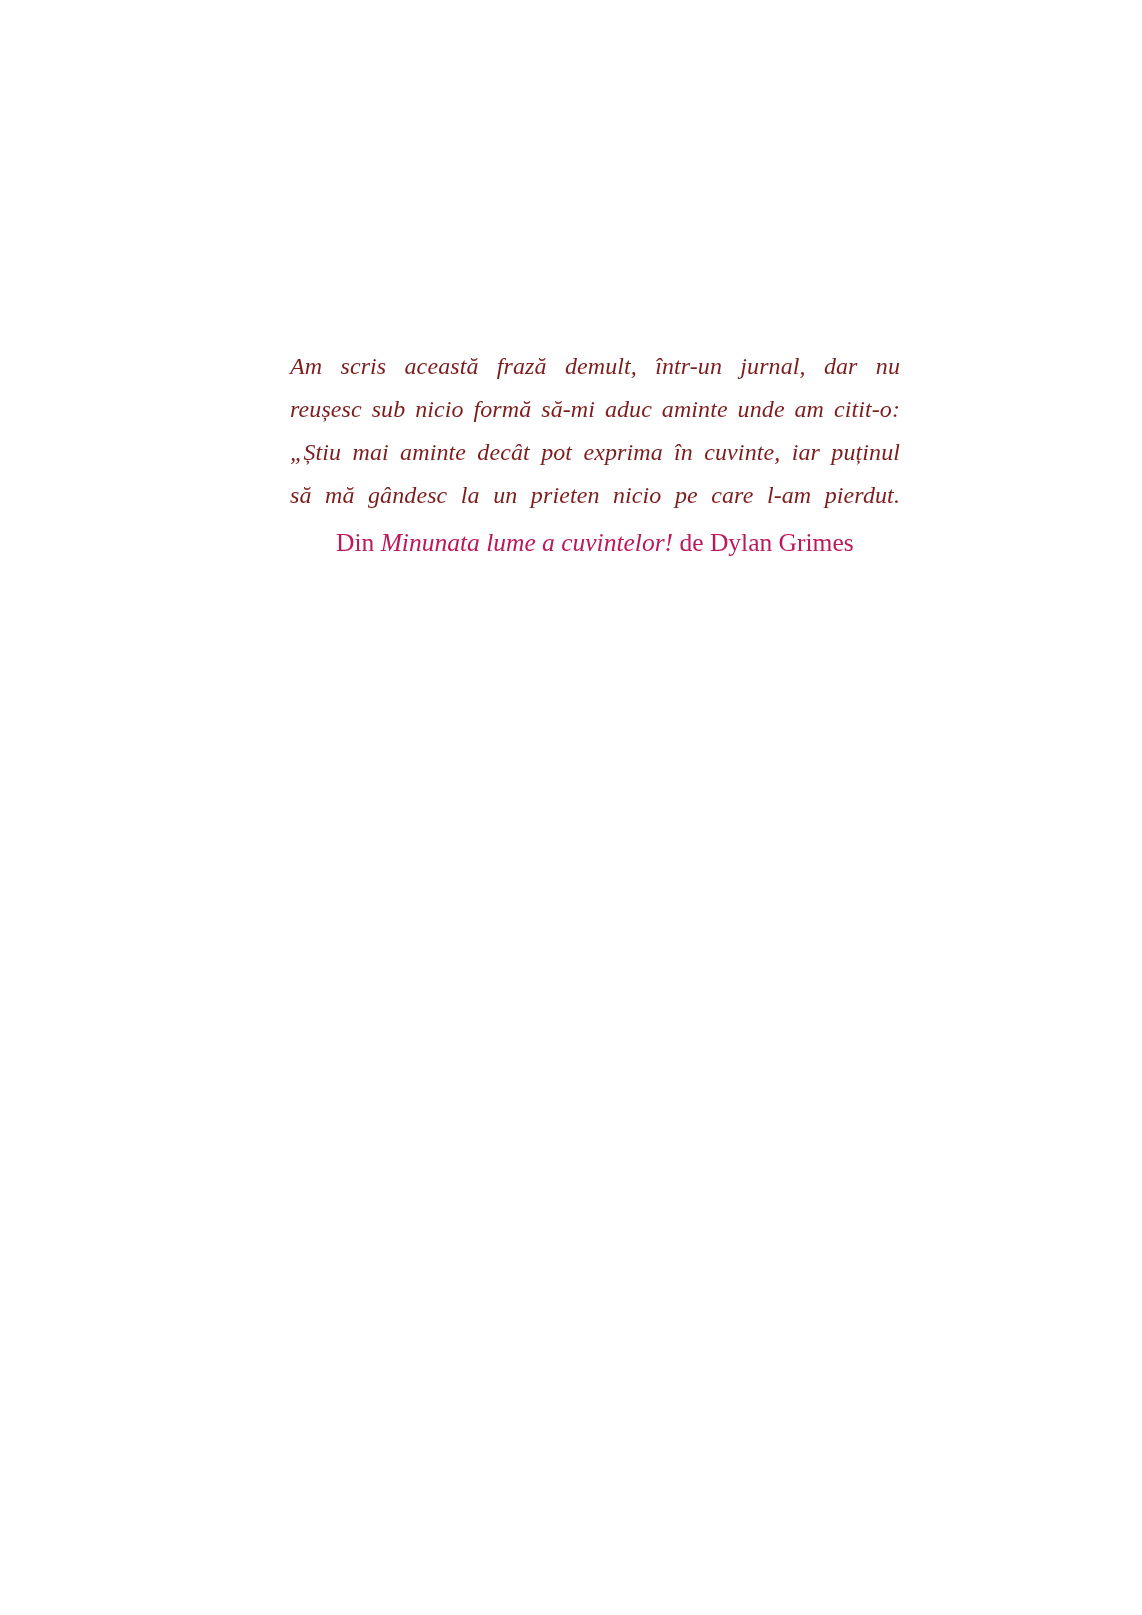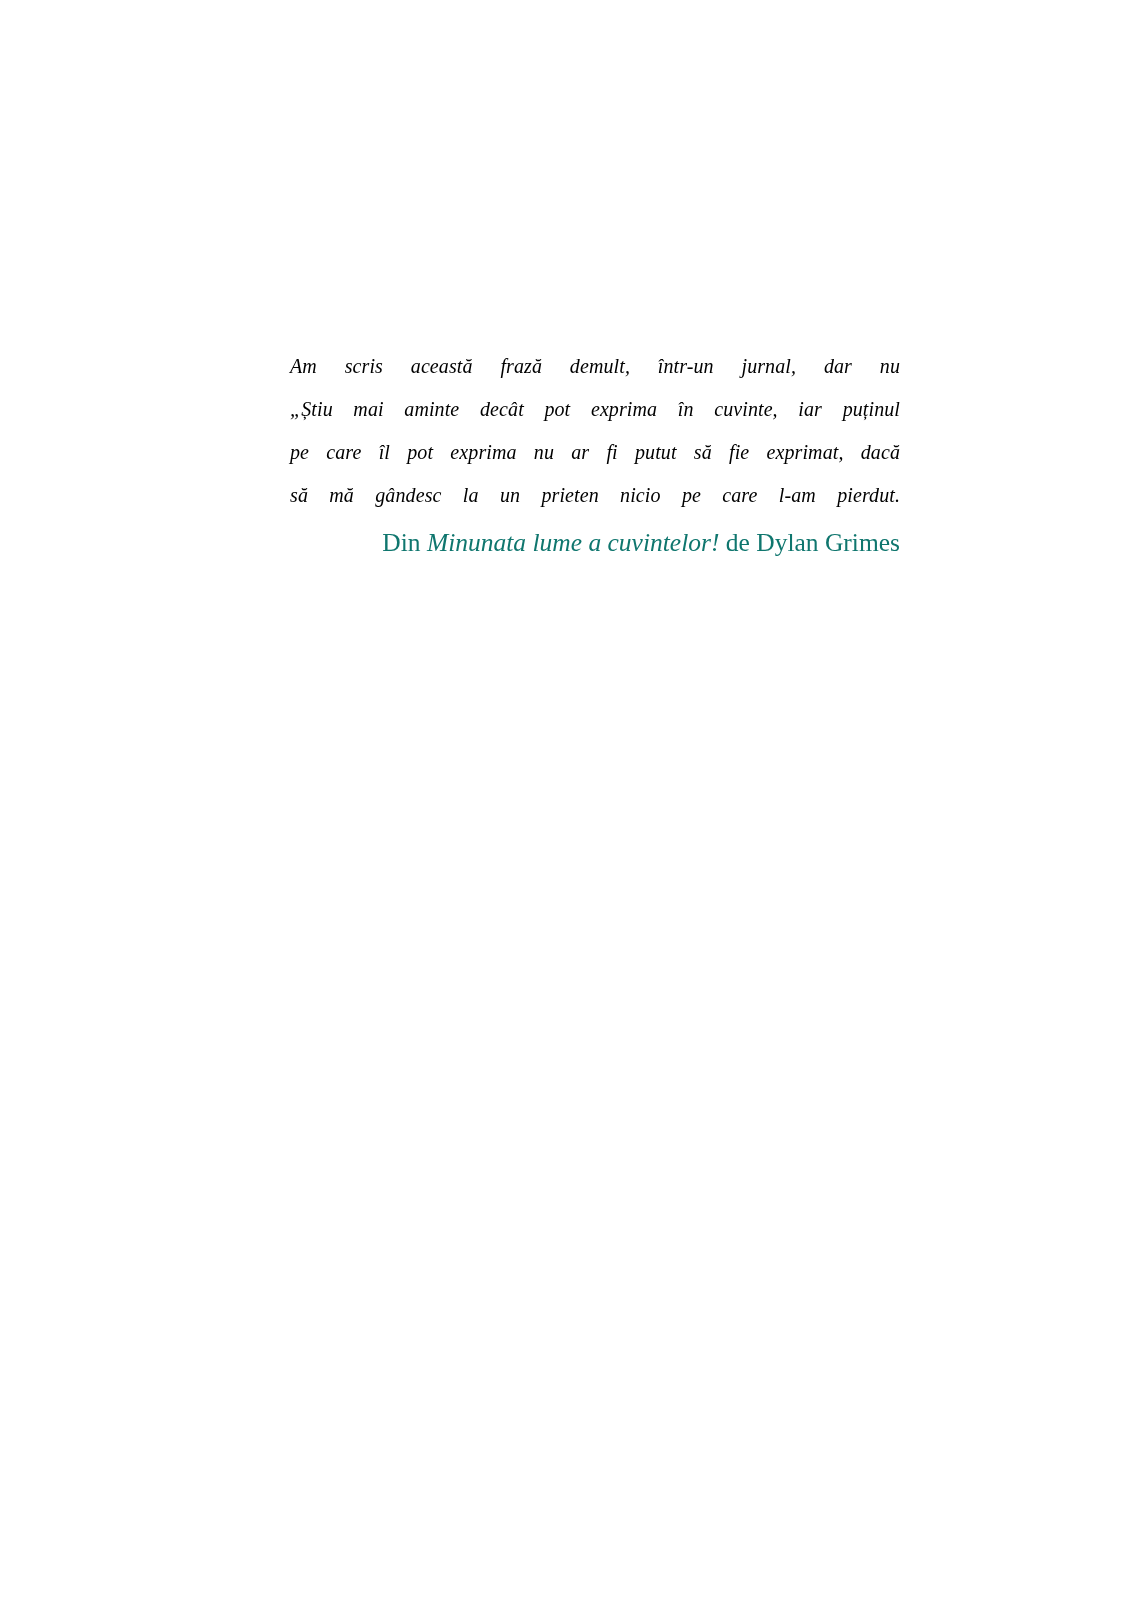--- a/index.html
+++ b/index.html
@@ -17,25 +17,25 @@
     color: #111111;
   }
   .epigraph {
     position: absolute;
     left: 290px;
     top: 345px;
     width: 610px;
   }
   .epigraph-body {
     font-style: italic;
-    font-size: 20px;
+    font-size: 24px;
     line-height: 43px;
     text-align: justify;
     text-justify: inter-word;
-    color: #000000;
+    color: #7f1d1d;
     letter-spacing: 0.1px;
     font-family: Liberation Serif, serif;
   }
   .epigraph-body p {
     margin: 0;
     text-align: justify;
   }
   
   .just-line {
     display: block;
@@ -48,39 +48,38 @@
     text-align: justify;
     text-align-last: justify;
     white-space: nowrap;
   }
   .attribution {
     margin-top: 4px;
     font-size: 25.5px;
     line-height: 43px;
     font-style: normal;
     text-indent: 46px;
-    color: #0f766e;
-    text-align: right;
+    color: #be185d;
   }
   .attribution em {
     font-style: italic;
   }
 </style>
 </head>
 <body>
 
 <div class="page">
 
   <div class="epigraph">
 
     <div class="epigraph-body">
       <p>
         <span class="just-line">Am scris această frază demult, într-un jurnal, dar nu</span>
+        <span class="just-line">reușesc sub nicio formă să-mi aduc aminte unde am citit-o:</span>
         <span class="just-line">„Știu mai aminte decât pot exprima în cuvinte, iar puținul</span>
-        <span class="just-line">pe care îl pot exprima nu ar fi putut să fie exprimat, dacă</span>
         <span class="last-line">să mă gândesc la un prieten nicio pe care l-am pierdut.</span>
       </p>
     </div>
 
     <div class="attribution">
       <span>Din </span><em>Minunata lume a cuvintelor!</em><span> de Dylan Grimes</span>
     </div>
 
   </div>
 

